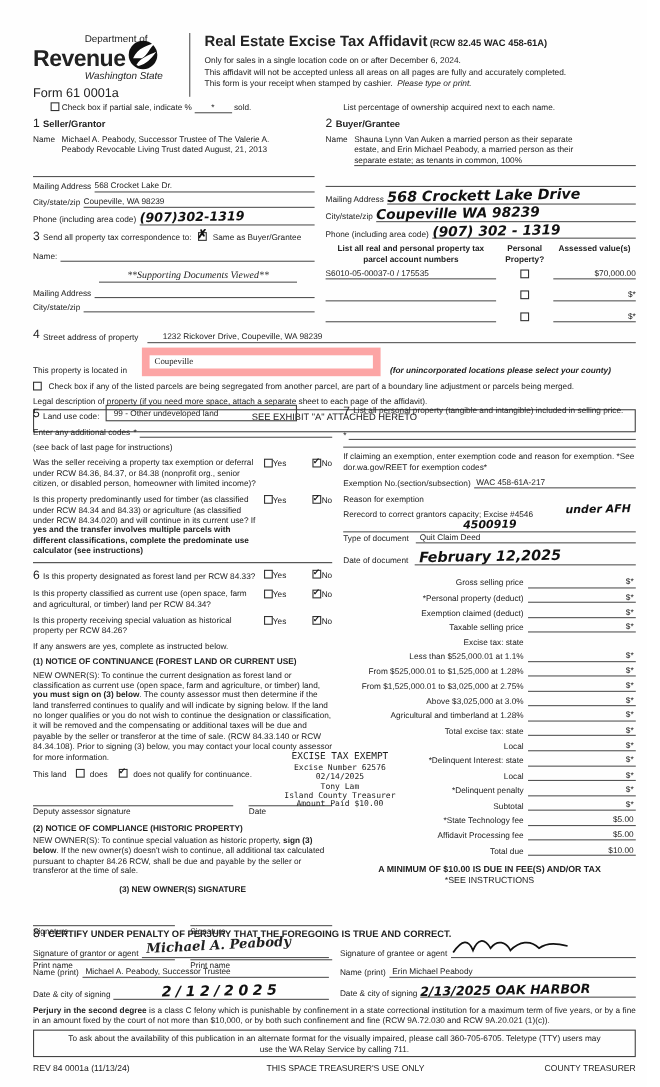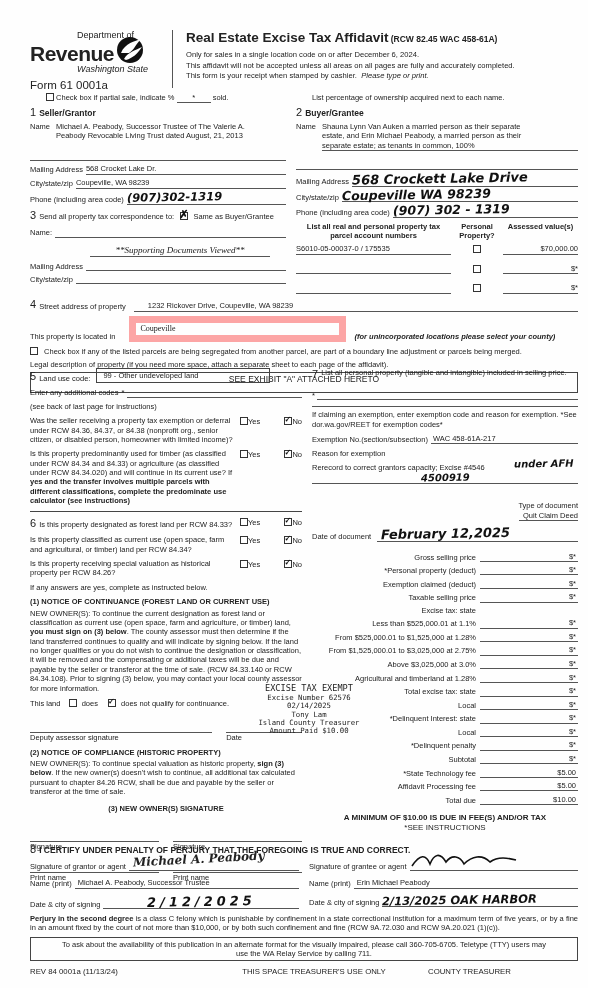--- a/index.html
+++ b/index.html
@@ -97,21 +97,21 @@
   .cert-grid { display:flex; }
   .cert-col { flex:1; }
   .cert-col + .cert-col { margin-left:10px; }
   .cert-row { display:flex; align-items:flex-end; margin-top:5px; position:relative; }
   .cert-row .fld { flex:1; margin-left:3px; }
   .perjury { margin-top:5px; text-align:justify; }
   .alt-box { border:1px solid #444; margin-top:4px; padding:2px 24px; text-align:center; }
   .footer-row { display:flex; margin-top:6px; font-size:7.8px; }
   .footer-row .fl { width:170px; }
   .footer-row .fc { flex:1; text-align:center; }
-  .footer-row .fr { width:150px; text-align:left; }
+  .footer-row .fr { width:150px; text-align:right; }
 
   .sup-doc { font-family:"Liberation Serif", serif; font-style:italic; font-size:9px; text-align:center; }
   .land-box { display:inline-block; border:1px solid #444; padding:2px 6px; min-width:160px; margin-left:6px; }
 </style>
 </head>
 <body>
 
 <div class="page">
 
   <div class="logo-wrap">
@@ -379,21 +379,21 @@
         <span>Exemption No.(section/subsection)</span>
         <span class="fld grow" style="margin-left:3px; padding-left:2px;">WAC 458-61A-217</span>
       </div>
       <div style="margin-top:5px;">Reason for exemption</div>
       <div style="margin-top:4px; position:relative;">
         <span>Rerecord to correct grantors capacity; Excise #4546</span>
         <span class="hw hw-sm" style="position:absolute; right:4px; top:-4px;">under AFH</span>
         <div class="fld center" style="margin-top:1px;"><span class="hw hw-sm">4500919</span></div>
       </div>
 
-      <div class="row" style="margin-top:17px;flex-direction:column;">
+      <div class="row" style="margin-top:0;">
         <span>Type of document</span>
         <span class="fld grow" style="margin-left:6px; padding-left:4px;">Quit Claim Deed</span>
       </div>
       <div class="row" style="margin-top:6px;">
         <span>Date of document</span>
         <span class="fld grow" style="margin-left:6px; padding-left:4px;"><span class="hw" style="font-size:13px;">February 12,2025</span></span>
       </div>
 
       <div style="margin-top:10px;">
         <div class="money-row">

